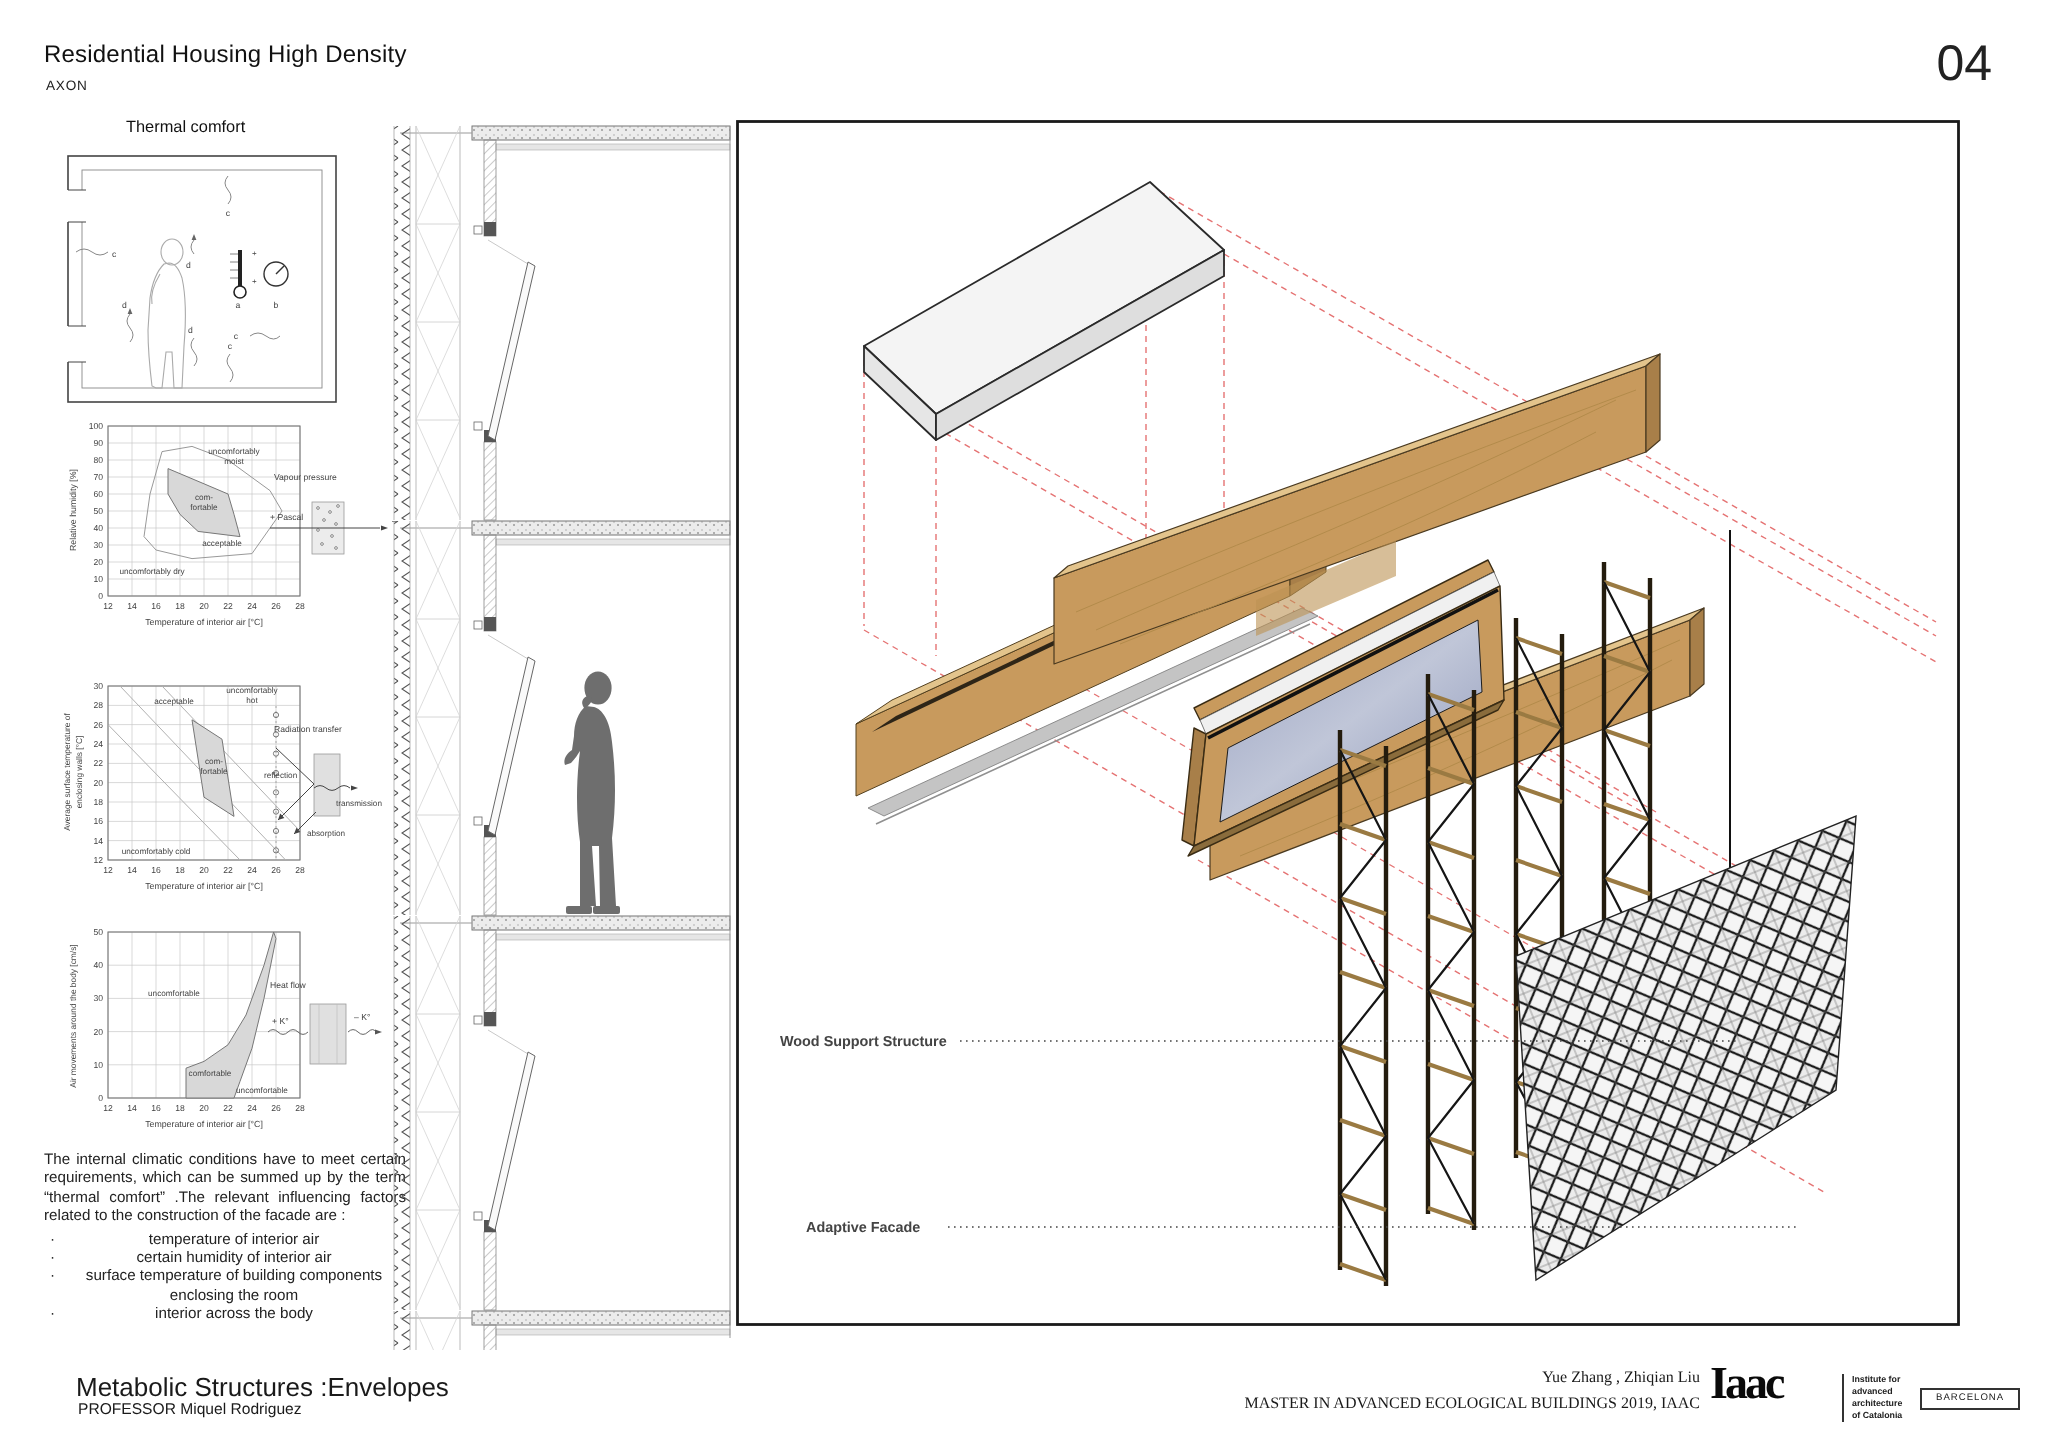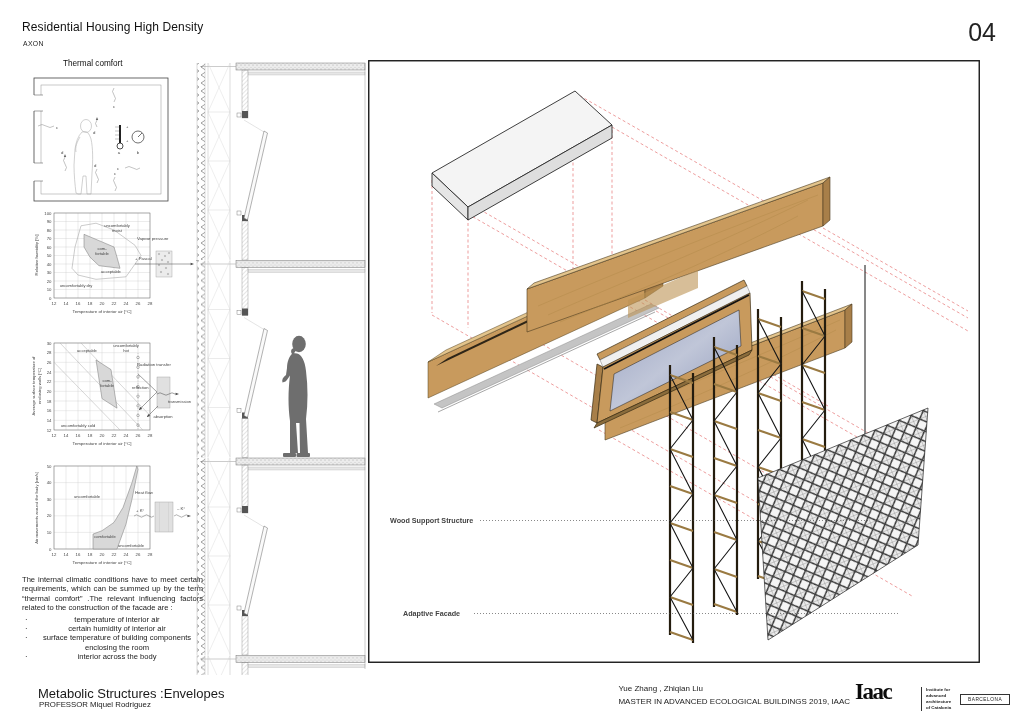--- a/index.html
+++ b/index.html
@@ -11,21 +11,21 @@
   .pagenum{right:28px;top:18px;font-size:25px;color:#222;}
   .secthead{left:22px;top:59px;font-size:8.2px;font-weight:normal;color:#111;margin-left:41px;}
   svg{position:absolute;display:block;}
   svg text{font-family:"Liberation Sans",sans-serif;fill:#444;}
   .para{left:22px;top:575px;width:181px;font-size:7.6px;line-height:9.4px;text-align:justify;color:#222;}
   .para ul{margin:2px 0 0 2px;padding:0;list-style:none;text-align:left;}
   .para li{padding-left:7px;position:relative;text-align:center;}
   .para li::before{content:"\00B7";position:absolute;left:1px;}
   .foot-l1{left:38px;top:686px;font-size:13px;}
   .foot-l2{left:22px;top:700px;font-size:7.8px;padding-left:17px;}
-  .foot-r{right:174px;top:683px;text-align:left;font-size:8px;line-height:12.5px;}
+  .foot-r{right:174px;top:683px;text-align:right;font-size:8px;line-height:12.5px;font-family:Liberation Serif, serif;}
   .logo-word{left:855px;top:680px;font-family:Liberation Serif, serif;font-weight:bold;
              font-size:23px;letter-spacing:-1.5px;color:#0a0a0a;line-height:1;}
   .logo-div{left:921px;top:687px;width:1px;height:24px;background:#333;}
   .logo-tag{left:926px;top:687px;font-size:4.4px;line-height:5.9px;font-weight:bold;color:#222;}
   .logo-city{left:960px;top:694px;border:0.8px solid #333;padding:2px 7px;font-size:4.8px;letter-spacing:.5px;color:#222;}
 </style>
 </head>
 <body>
 
 <div id="board">

